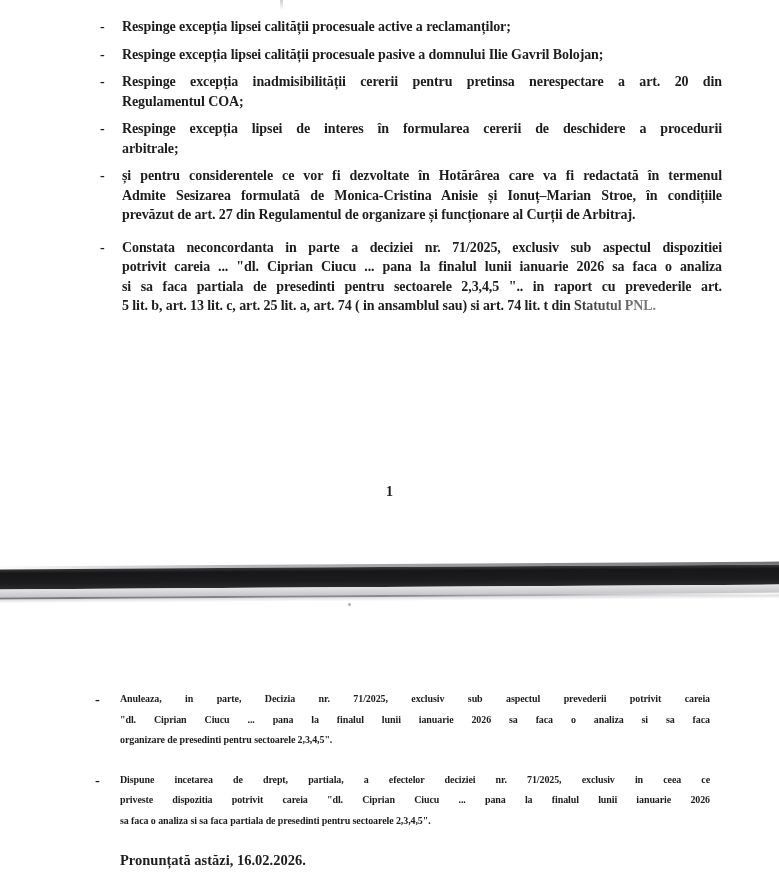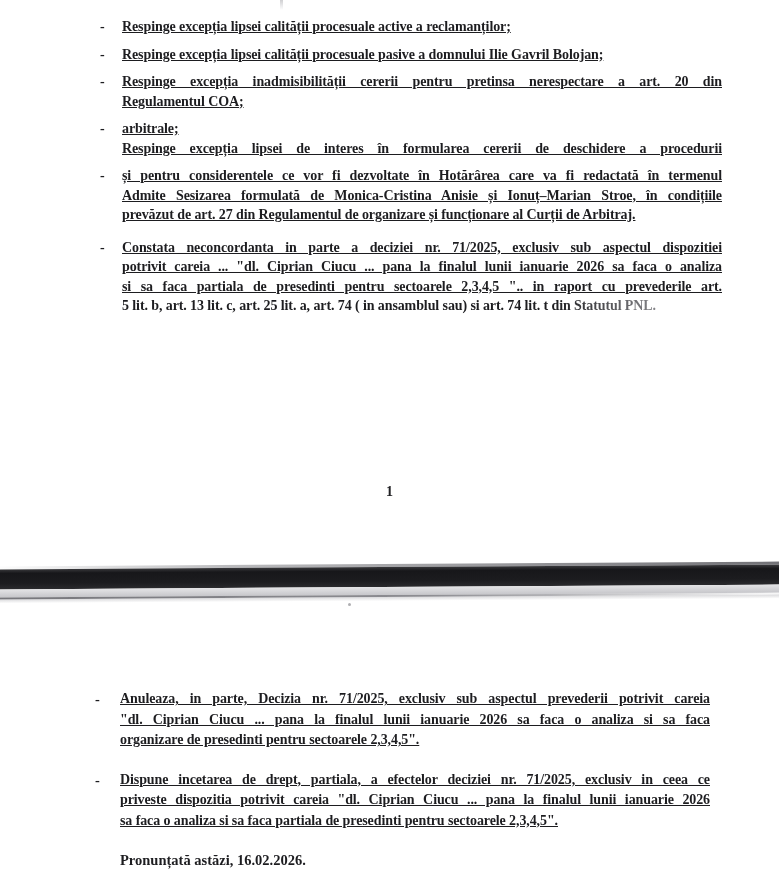--- a/index.html
+++ b/index.html
@@ -13,21 +13,21 @@
     color: #1d1d20;
   }
 
   
   .p1 { position: absolute; top: 17px; left: 100px; width: 622px; }
   .p1 .item { display: flex; margin-bottom: 8px; }
   .p1 .marker { flex: 0 0 22px; font-size: 14px; line-height: 19.5px; }
   .p1 .text { flex: 1; font-size: 14px; line-height: 19.5px; letter-spacing: -0.1px; }
   .p1 .item-b6 { margin-top: 13px; }
 
-  .line { text-align: left; text-decoration: underline; }
+  .line { text-align: left; }
   .just { text-align: justify; text-align-last: justify; }
 
   
   .fade-end {
     background: linear-gradient(90deg, #1d1d20 0%, #1d1d20 72%, #8a8a8e 90%, #9a9a9e 100%);
     -webkit-background-clip: text;
     background-clip: text;
     color: transparent;
   }
 
@@ -53,21 +53,21 @@
   
   .smudge-top { position: absolute; left: 280px; top: 0; width: 3px; height: 10px;
     background: linear-gradient(180deg, rgba(150,150,155,0.45), rgba(150,150,155,0)); }
   .dot { position: absolute; left: 348px; top: 603px; width: 3px; height: 3px;
     border-radius: 50%; background: rgba(110,110,115,0.55); }
 
   
   .p2 { position: absolute; top: 689px; left: 95px; width: 615px; }
   .p2 .item { display: flex; margin-bottom: 19px; }
   .p2 .marker { flex: 0 0 25px; font-size: 14.5px; line-height: 20.5px; }
-  .p2 .text { flex: 1; font-size: 14px; line-height: 20.5px; letter-spacing: -0.1px; }
+  .p2 .text { flex: 1; font-size: 10px; line-height: 20.5px; letter-spacing: -0.1px; }
   .p2 .closing { margin-top: 12px; padding-left: 25px; font-size: 14.5px; line-height: 20.5px; }
 </style>
 </head>
 <body>
 
 <div>
 
   <div class="smudge-top"></div>
 
   <div class="p1">
@@ -90,22 +90,22 @@
       <span class="marker">-</span>
       <div class="text">
         <div class="line just">Respinge excepția inadmisibilității cererii pentru pretinsa nerespectare a art. 20 din</div>
         <div class="line">Regulamentul COA;</div>
       </div>
     </div>
 
     <div class="item">
       <span class="marker">-</span>
       <div class="text">
+        <div class="line just">Respinge excepția lipsei de interes în formularea cererii de deschidere a procedurii</div>
         <div class="line">arbitrale;</div>
-        <div class="line just">Respinge excepția lipsei de interes în formularea cererii de deschidere a procedurii</div>
       </div>
     </div>
 
     <div class="item">
       <span class="marker">-</span>
       <div class="text">
         <div class="line just">și pentru considerentele ce vor fi dezvoltate în Hotărârea care va fi redactată în termenul</div>
         <div class="line just">Admite Sesizarea formulată de Monica-Cristina Anisie și Ionuț–Marian Stroe, în condițiile</div>
         <div class="line">prevăzut de art. 27 din Regulamentul de organizare și funcționare al Curții de Arbitraj.</div>
       </div>

